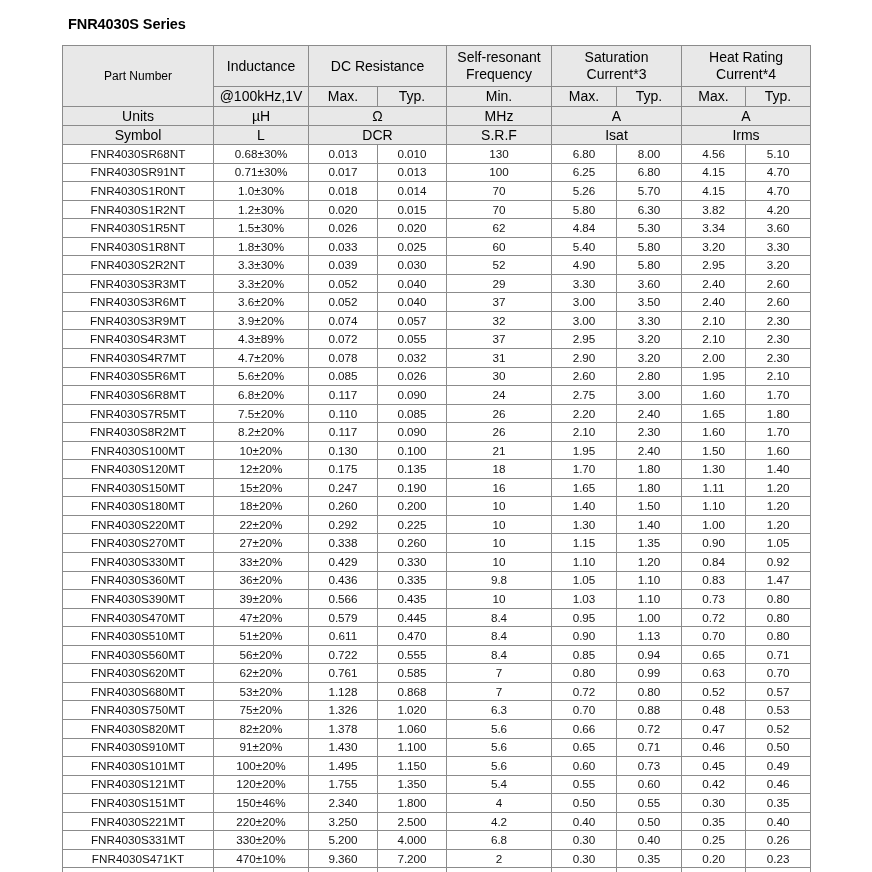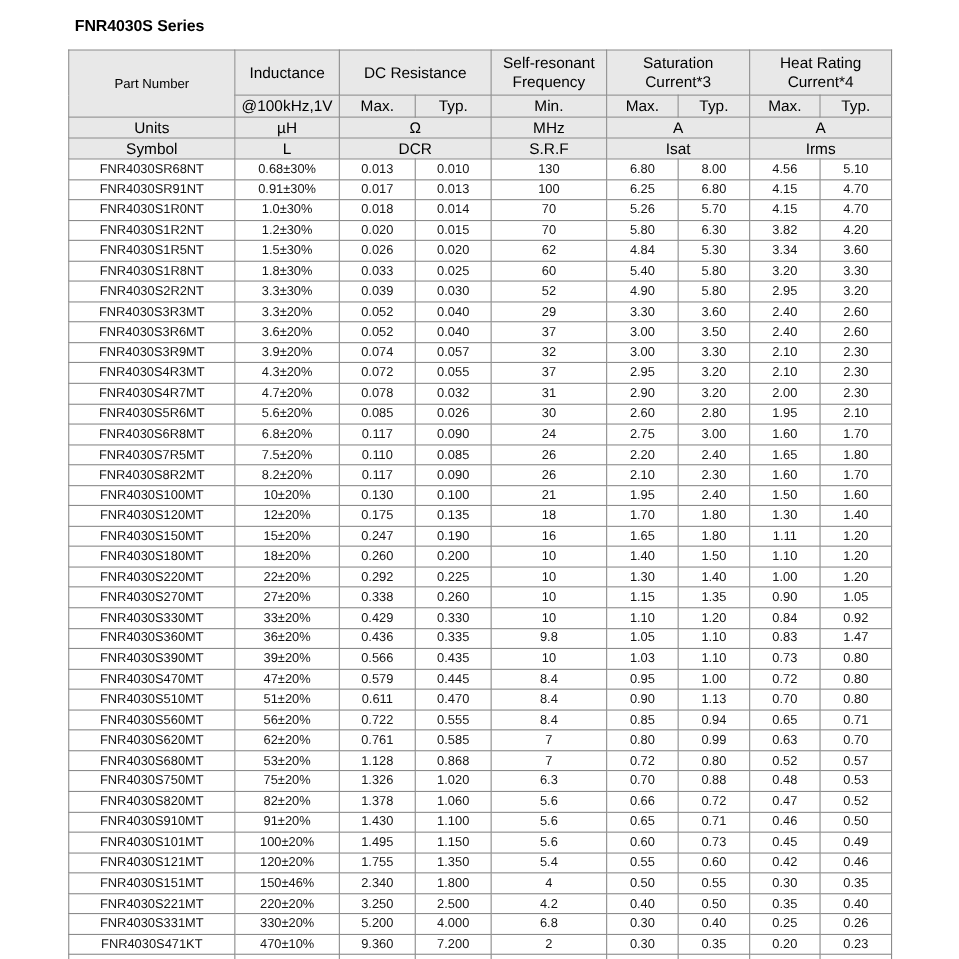--- a/index.html
+++ b/index.html
@@ -153,21 +153,21 @@
           <td>0.013</td>
           <td>0.010</td>
           <td class="thick-left">130</td>
           <td class="thick-left">6.80</td>
           <td>8.00</td>
           <td class="thick-left">4.56</td>
           <td>5.10</td>
         </tr>
         <tr>
           <td class="pn">FNR4030SR91NT</td>
-          <td>0.91±30%</td>
+          <td>0.71±30%</td>
           <td>0.017</td>
           <td>0.013</td>
           <td class="thick-left">100</td>
           <td class="thick-left">6.25</td>
           <td>6.80</td>
           <td class="thick-left">4.15</td>
           <td>4.70</td>
         </tr>
         <tr>
           <td class="pn">FNR4030S1R0NT</td>
@@ -252,21 +252,21 @@
           <td>0.074</td>
           <td>0.057</td>
           <td class="thick-left">32</td>
           <td class="thick-left">3.00</td>
           <td>3.30</td>
           <td class="thick-left">2.10</td>
           <td>2.30</td>
         </tr>
         <tr>
           <td class="pn">FNR4030S4R3MT</td>
-          <td>4.3±20%</td>
+          <td>4.3±89%</td>
           <td>0.072</td>
           <td>0.055</td>
           <td class="thick-left">37</td>
           <td class="thick-left">2.95</td>
           <td>3.20</td>
           <td class="thick-left">2.10</td>
           <td>2.30</td>
         </tr>
         <tr>
           <td class="pn">FNR4030S4R7MT</td>

